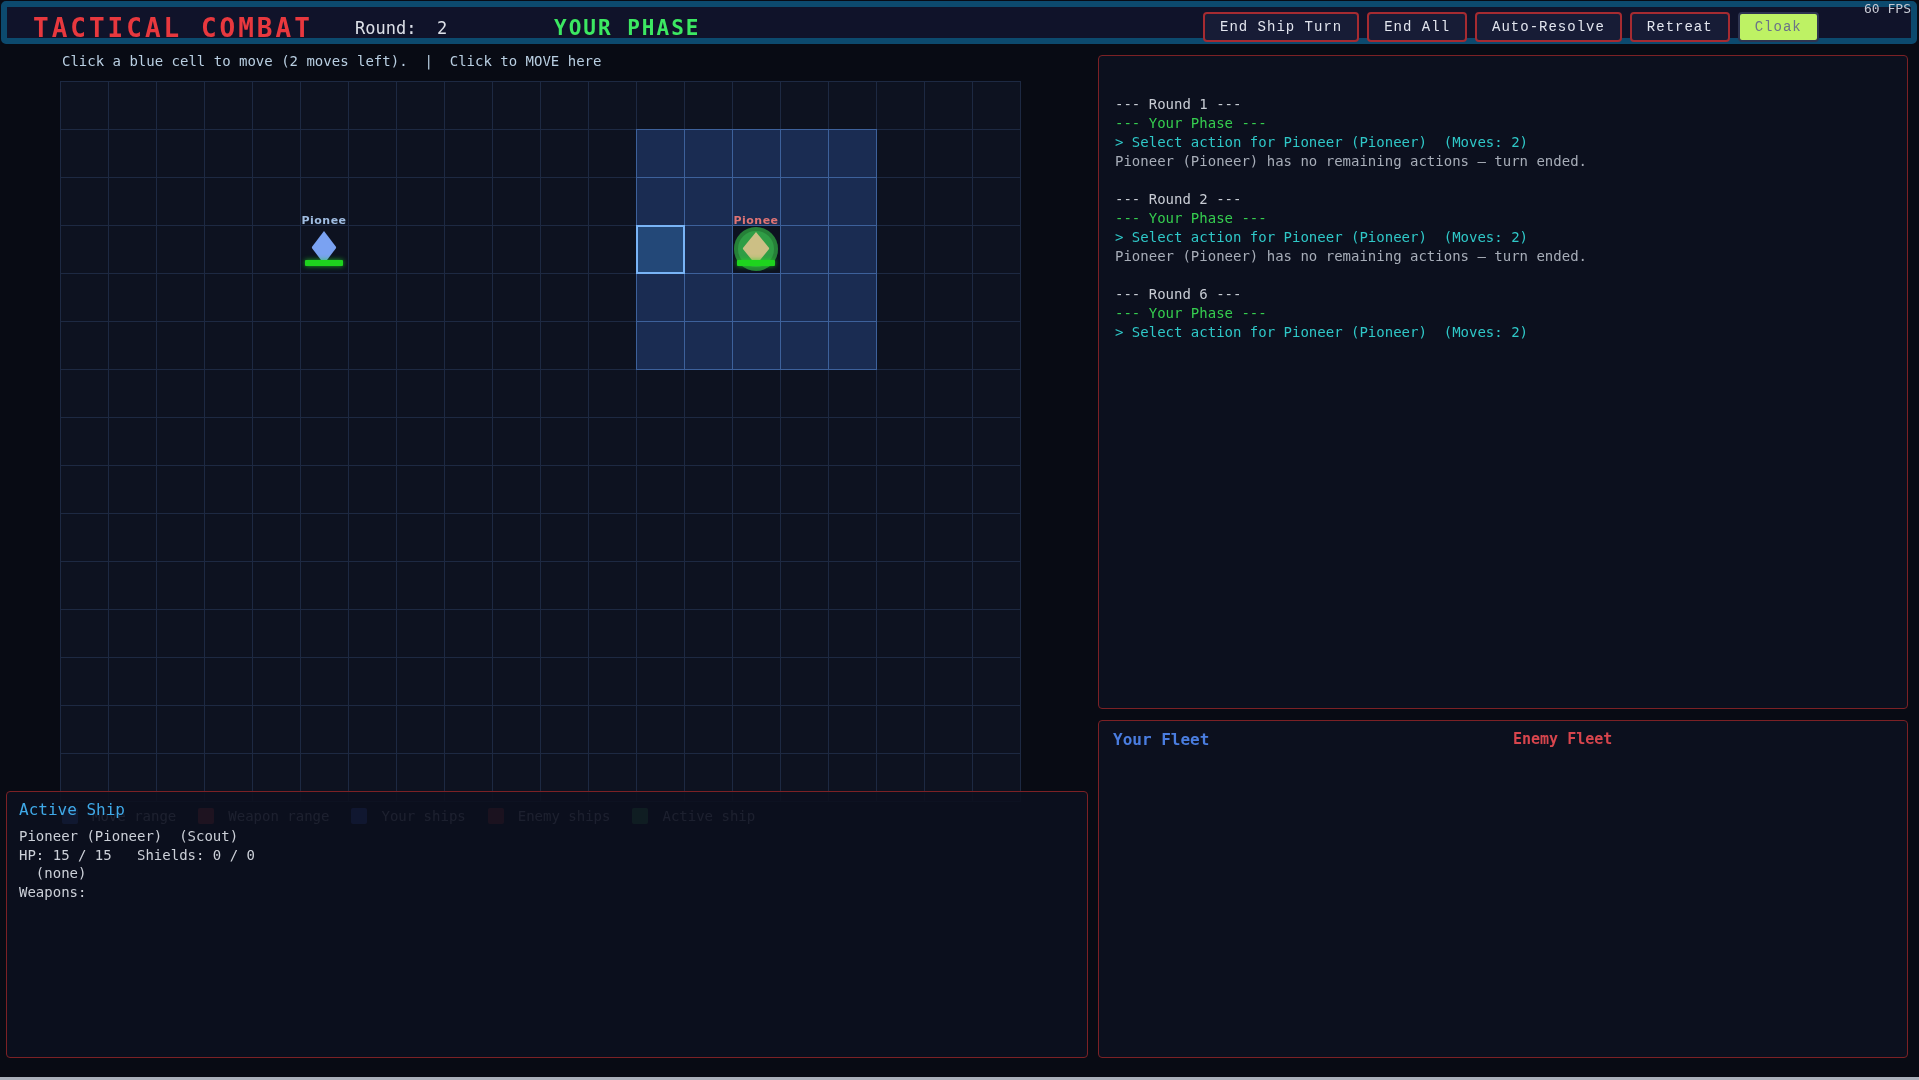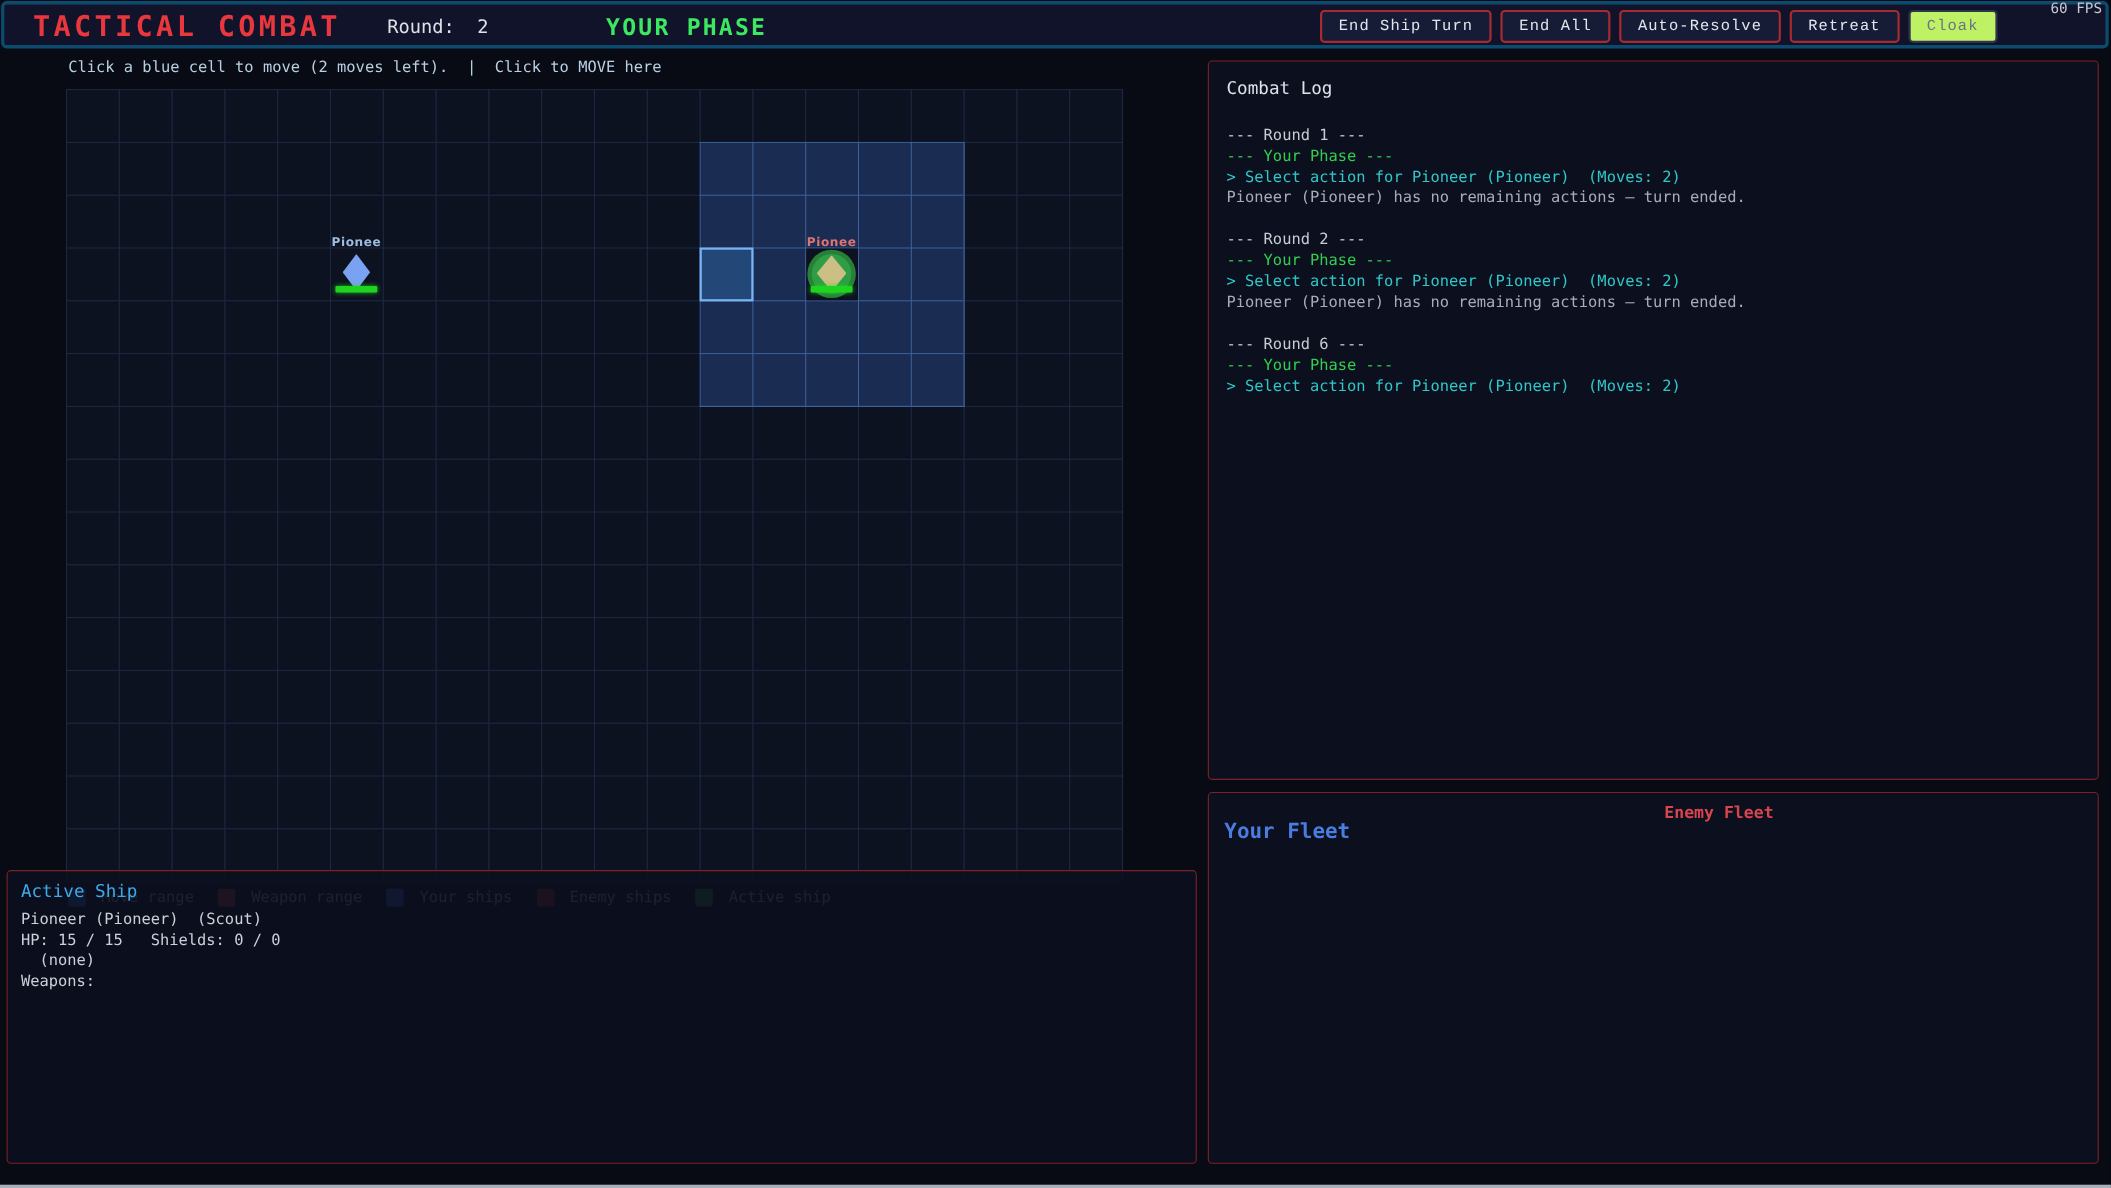--- a/index.html
+++ b/index.html
@@ -6,21 +6,21 @@
   html,body { background:#05070e; }
   #app {
     position:relative; width:1919px; height:1080px; overflow:hidden;
     background:#080b14;
     font-family:"DejaVu Sans Mono","Liberation Mono",monospace;
   }
 
   
   #topbar {
     position:absolute; left:1px; top:1px; width:1916px; height:43px;
-    background:#10132a; border:3px solid #0c4a6e; border-radius:5px;
+    background:#10132a; border:6px solid #0c4a6e; border-radius:5px;
   }
   #game-title {
     position:absolute; left:26px; top:6px;
     font-size:26px; font-weight:bold; letter-spacing:3px; white-space:pre;
   }
   #round-indicator {
     position:absolute; left:348px; top:11px;
     font-size:17px; color:#dde0e8; white-space:pre;
   }
   #phase-indicator {
@@ -108,21 +108,21 @@
   #combat-log-title { font-size:16px; color:#dde1e8; white-space:pre; }
   #log-lines { margin-top:25px; }
   .log-line { font-size:14px; height:19px; line-height:19px; white-space:pre; }
   .line-round  { color:#c8ccd4; }
   .line-phase  { color:#35cd4f; }
   .line-select { color:#2fc8c8; }
   .line-info   { color:#a7adb8; }
 
   #fleet-panel { left:1098px; top:720px; width:810px; height:338px; }
   #your-fleet-header {
-    position:absolute; left:14px; top:24px; font-size:19px; font-weight:bold; white-space:pre;
+    position:absolute; left:14px; top:9px; font-size:16px; font-weight:bold; white-space:pre;
   }
   #enemy-fleet-header {
     position:absolute; left:414px; top:9px; font-size:15px; font-weight:bold; white-space:pre;
   }
 
   
   #grid-legend {
     position:absolute; left:62px; top:808px; display:flex; gap:22px; align-items:center;
     z-index:1;
   }
@@ -180,21 +180,20 @@
     <div class="ship" id="ship-active">
       <div class="ship-label" style="color: rgb(224, 116, 116);">Pionee</div>
       <div class="ship-circle" style="background: rgb(47, 157, 69);">
         <div class="ship-diamond" style="background: rgb(204, 191, 133);"></div>
       </div>
       <div class="hp-bar" style="background: rgb(30, 212, 30);"></div>
     </div>
   </div>
 
   <div class="panel" id="combat-log-panel">
-    <div id="combat-log-title">Combat Log</div>
     <div id="log-lines">
       <div class="log-line line-round">--- Round 1 ---</div>
       <div class="log-line line-phase">--- Your Phase ---</div>
       <div class="log-line line-select">&gt; Select action for Pioneer (Pioneer)  (Moves: 2)</div>
       <div class="log-line line-info">Pioneer (Pioneer) has no remaining actions — turn ended.</div>
       <div class="log-line"></div>
       <div class="log-line line-round">--- Round 2 ---</div>
       <div class="log-line line-phase">--- Your Phase ---</div>
       <div class="log-line line-select">&gt; Select action for Pioneer (Pioneer)  (Moves: 2)</div>
       <div class="log-line line-info">Pioneer (Pioneer) has no remaining actions — turn ended.</div>

